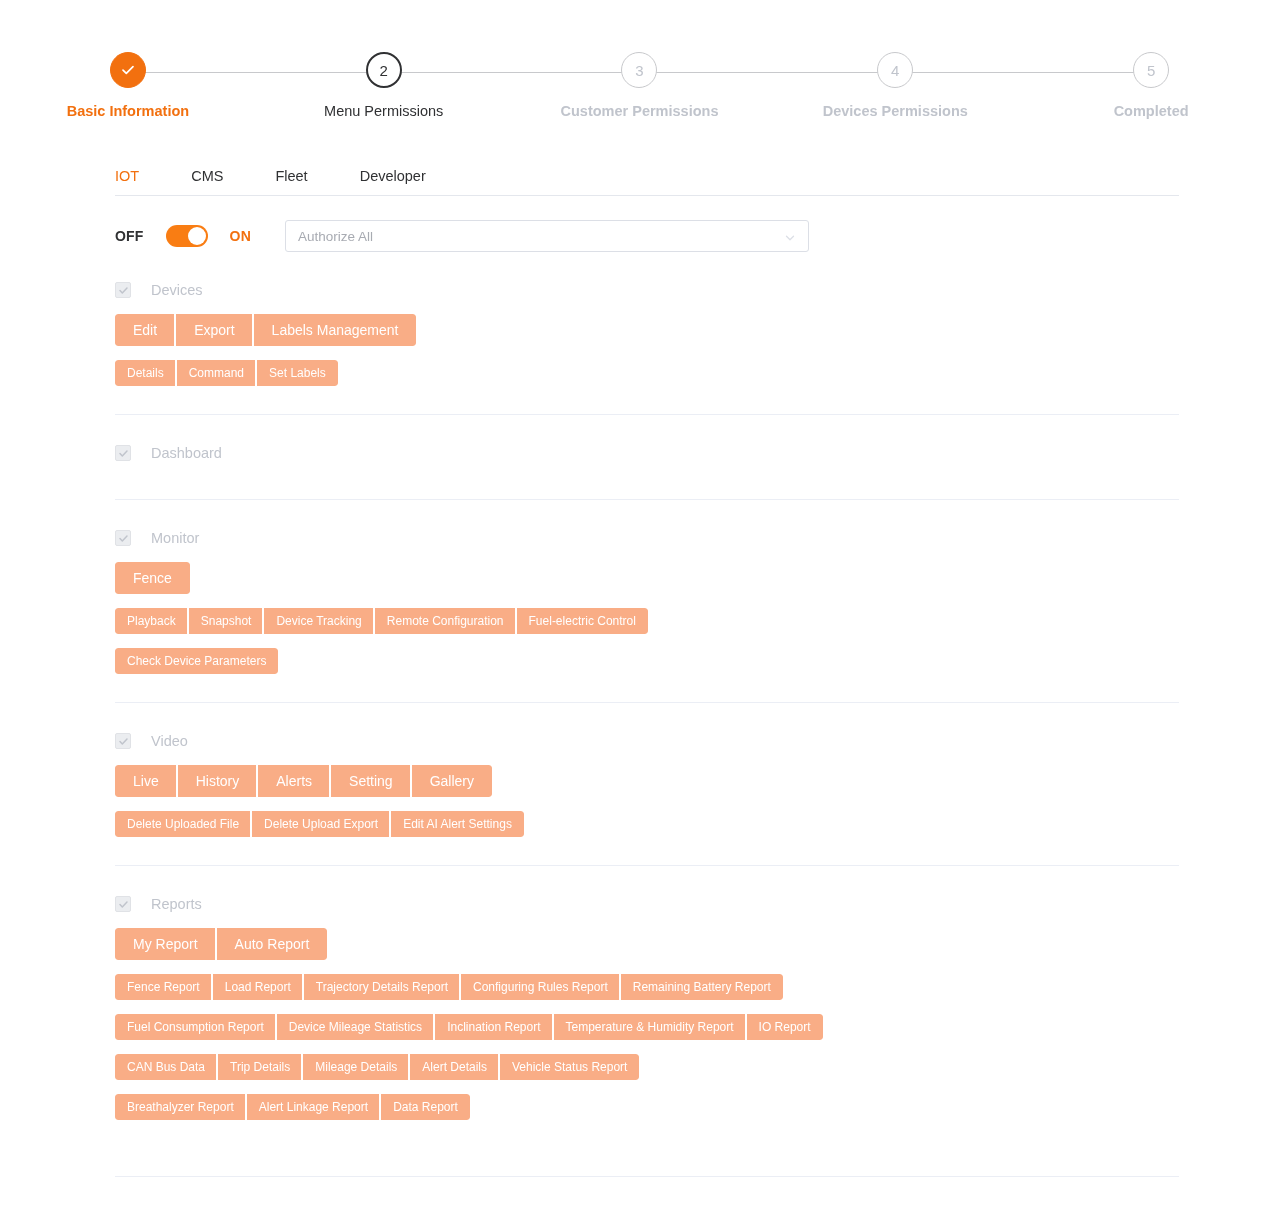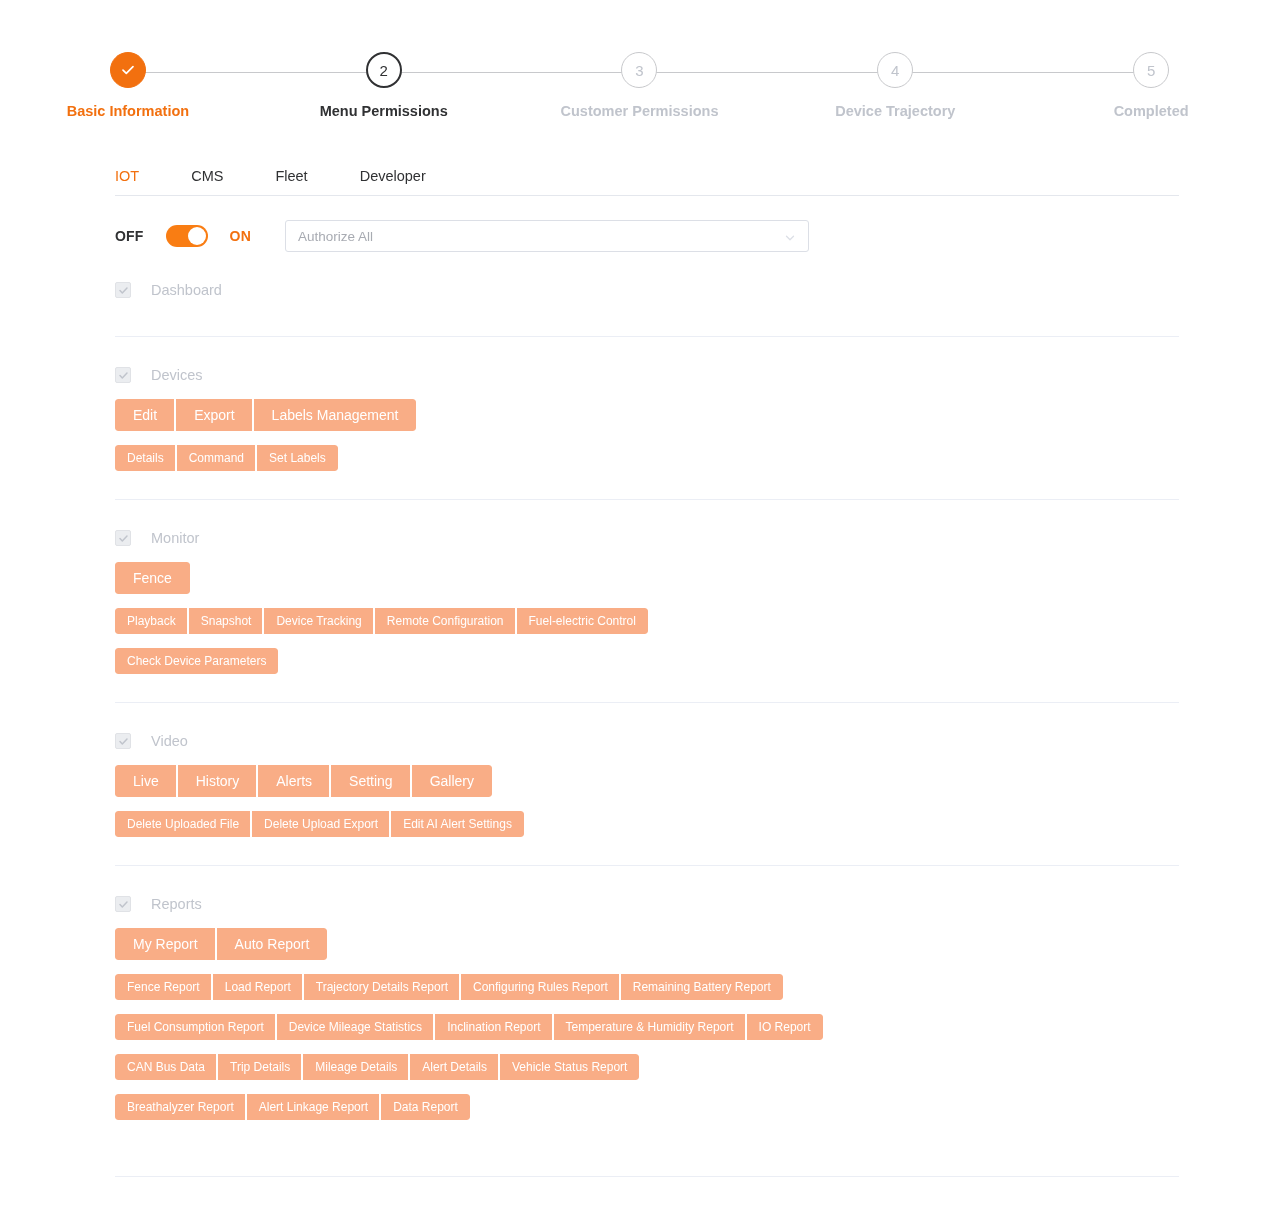--- a/index.html
+++ b/index.html
@@ -76,21 +76,21 @@
     border-width: 2px;
   }
   .step .label {
     margin-top: 15px;
     font-size: 14.5px;
     color: #c0c4cc;
     white-space: nowrap;
     font-weight: bold;
   }
   .step.done .label { color: #f2700f; }
-  .step.active .label { color: #303133; font-weight: bold; }
+  .step.active .label { color: #303133; font-weight: normal; }
   .check-svg { display: block; }
 
   
   .content {
     padding: 0 100px 12px 115px;
   }
   .tabs {
     display: flex;
     align-items: center;
     gap: 0;
@@ -273,21 +273,21 @@
           <div class="circle">
             <span>3</span>
           </div>
           <div class="label">Customer Permissions</div>
         </div>
         <div class="step ">
           <div class="connector" style="left: 50%; width: 100%;"></div>
           <div class="circle">
             <span>4</span>
           </div>
-          <div class="label">Device Trajectory</div>
+          <div class="label">Devices Permissions</div>
         </div>
         <div class="step ">
           <div class="circle">
             <span>5</span>
           </div>
           <div class="label">Completed</div>
         </div>
       </div>
   </div>
 
@@ -317,42 +317,42 @@
     </div>
 
     <div id="groups-container">
         <div class="group">
           <div class="group-head">
             <span class="cb">
               <svg width="11" height="11" viewBox="0 0 11 11">
                 <path d="M2 5.6 L4.3 8 L9 3.1" fill="none" stroke="#c0c4cc" stroke-width="1.5" stroke-linecap="round" stroke-linejoin="round"></path>
               </svg>
             </span>
-            <span class="group-title">Dashboard</span>
+            <span class="group-title">Devices</span>
+          </div>
+          <div class="btn-row lg">
+            <div class="btn">Edit</div>
+            <div class="btn">Export</div>
+            <div class="btn">Labels Management</div>
+          </div>
+          <div class="btn-row sm">
+            <div class="btn">Details</div>
+            <div class="btn">Command</div>
+            <div class="btn">Set Labels</div>
           </div>
           <div class="group-bottom-space"></div>
         </div>
         <div class="group">
           <div class="group-head">
             <span class="cb">
               <svg width="11" height="11" viewBox="0 0 11 11">
                 <path d="M2 5.6 L4.3 8 L9 3.1" fill="none" stroke="#c0c4cc" stroke-width="1.5" stroke-linecap="round" stroke-linejoin="round"></path>
               </svg>
             </span>
-            <span class="group-title">Devices</span>
-          </div>
-          <div class="btn-row lg">
-            <div class="btn">Edit</div>
-            <div class="btn">Export</div>
-            <div class="btn">Labels Management</div>
-          </div>
-          <div class="btn-row sm">
-            <div class="btn">Details</div>
-            <div class="btn">Command</div>
-            <div class="btn">Set Labels</div>
+            <span class="group-title">Dashboard</span>
           </div>
           <div class="group-bottom-space"></div>
         </div>
         <div class="group">
           <div class="group-head">
             <span class="cb">
               <svg width="11" height="11" viewBox="0 0 11 11">
                 <path d="M2 5.6 L4.3 8 L9 3.1" fill="none" stroke="#c0c4cc" stroke-width="1.5" stroke-linecap="round" stroke-linejoin="round"></path>
               </svg>
             </span>

